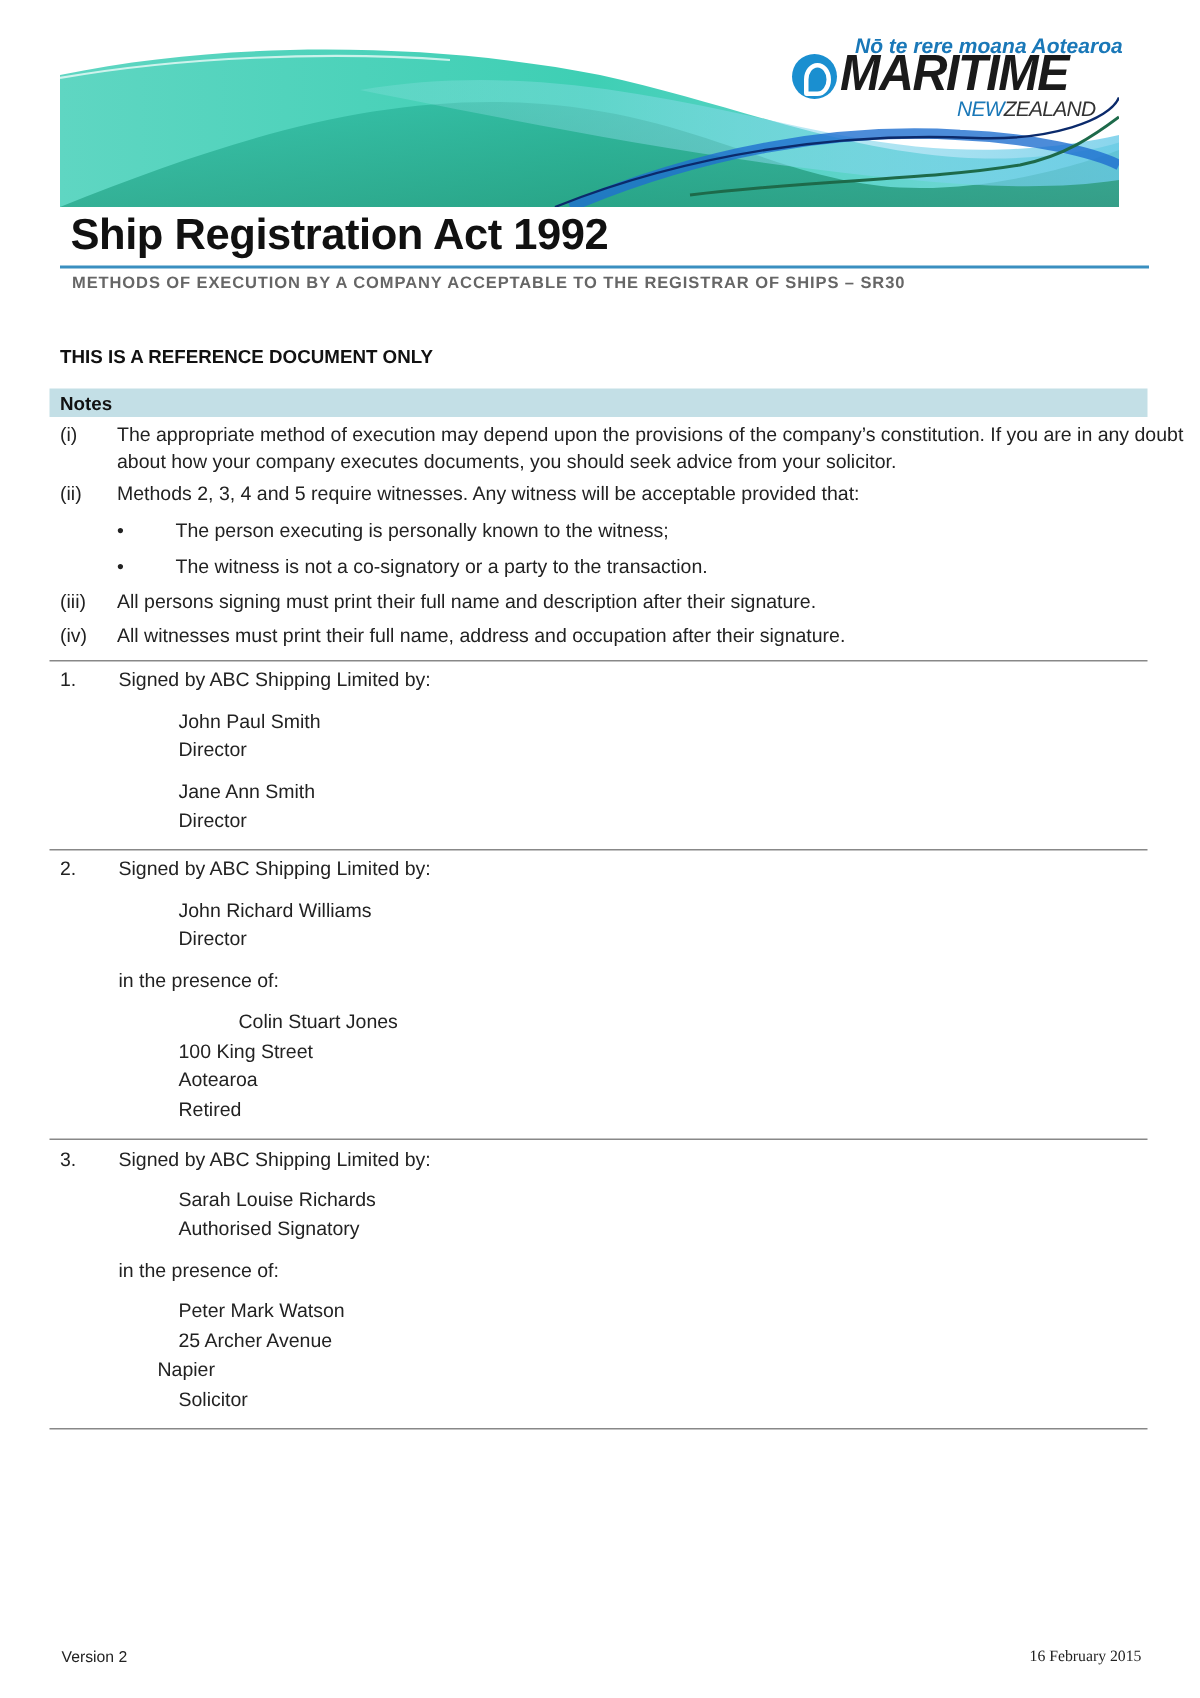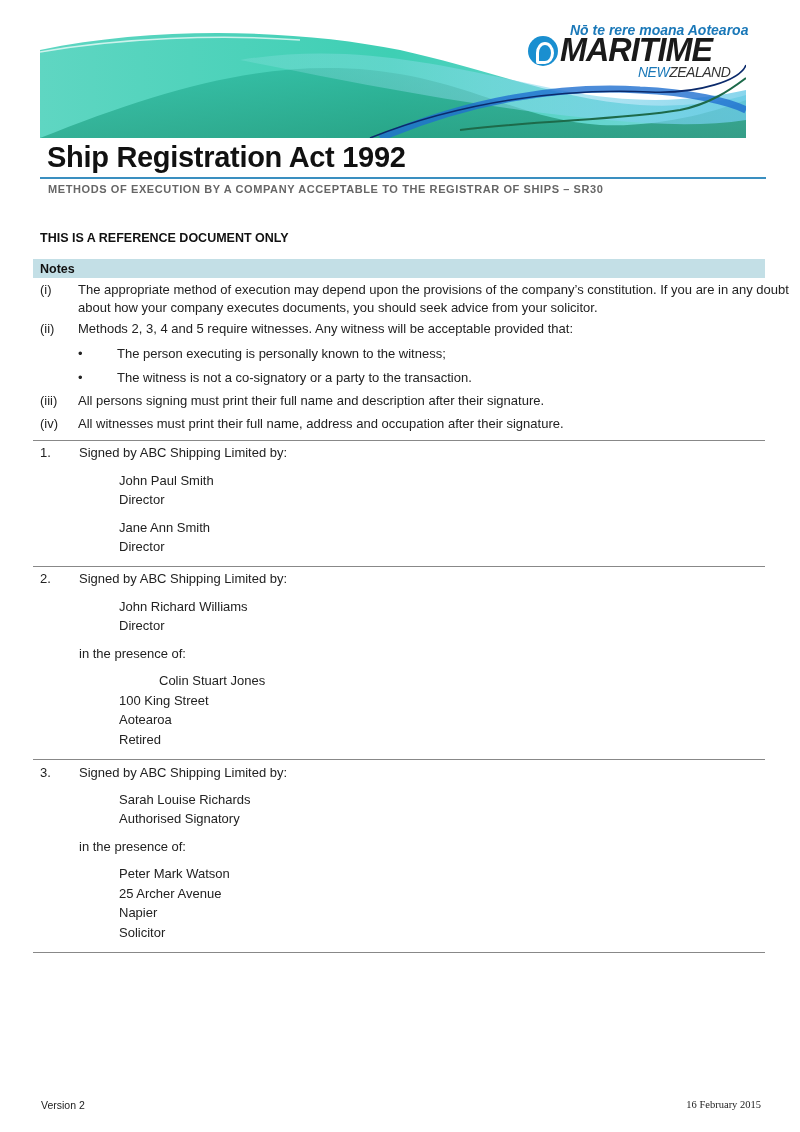--- a/index.html
+++ b/index.html
@@ -141,20 +141,20 @@
 <div class="hrule" style="top:759px;"></div>
 
 <div class="method" style="top:765px;">
   <span class="mnum">3.</span>
   <span class="mhead">Signed by ABC Shipping Limited by:</span>
   <span class="line" style="left:79px; top:27px;">Sarah Louise Richards</span>
   <span class="line" style="left:79px; top:46px;">Authorised Signatory</span>
   <span class="line" style="left:39px; top:74px;">in the presence of:</span>
   <span class="line" style="left:79px; top:101px;">Peter Mark Watson</span>
   <span class="line" style="left:79px; top:121px;text-align:center;">25 Archer Avenue</span>
-  <span class="line" style="left:79px; top:140px;">Napier</span>
+  <span class="line" style="left:65px; top:140px;">Napier</span>
   <span class="line" style="left:79px; top:160px;">Solicitor</span>
 </div>
 
 <div class="hrule" style="top:952px;"></div>
 
 <div class="footer-left">Version 2</div>
 <div class="footer-right">16 February 2015</div>
 
 </body></html>

